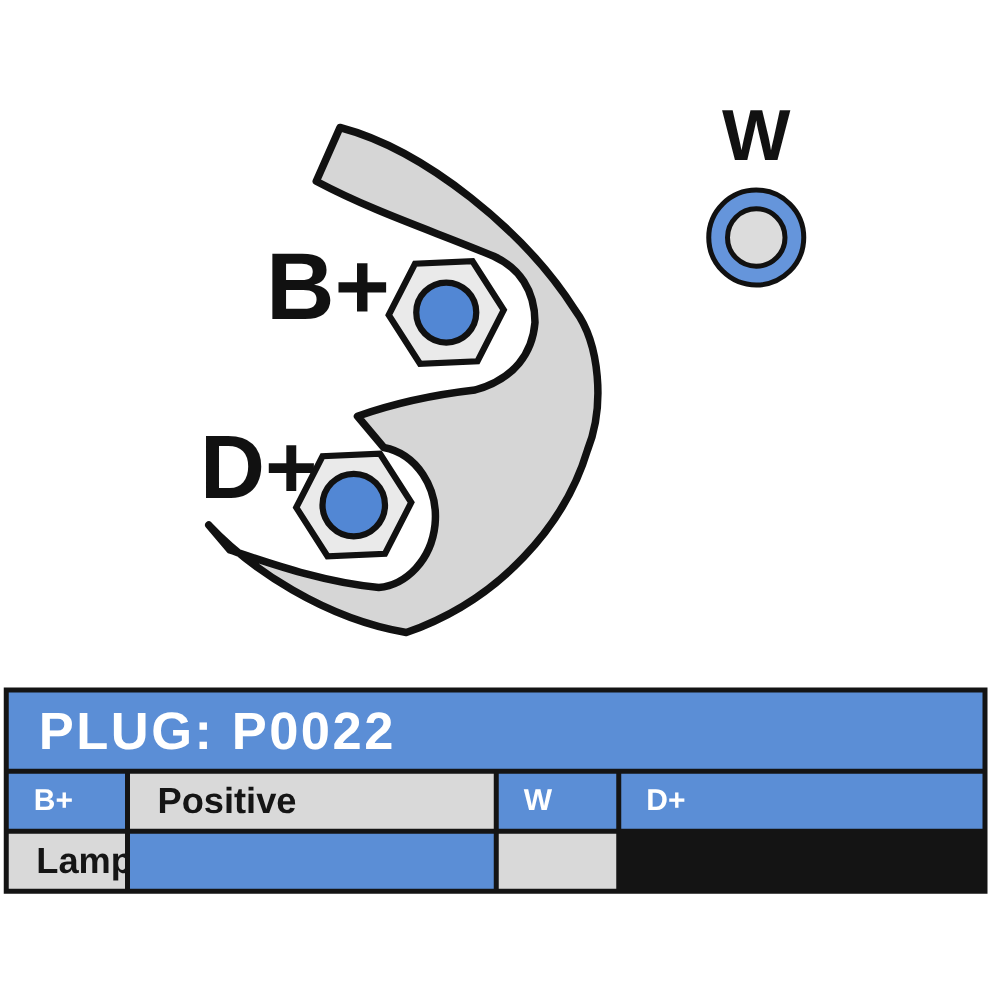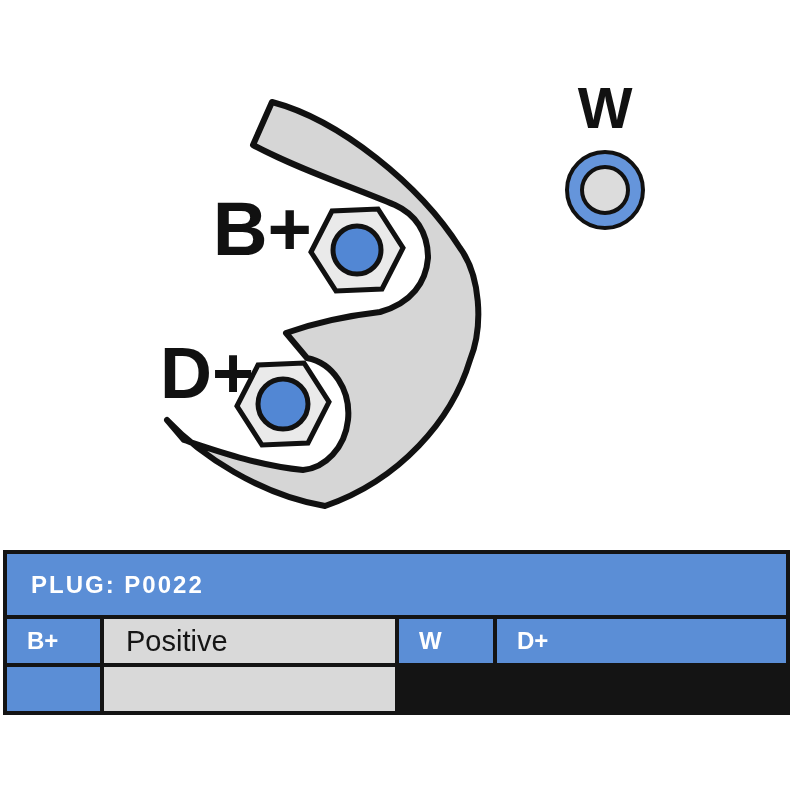--- a/index.html
+++ b/index.html
@@ -33,31 +33,31 @@
     gap: 4px;
     padding: 4px;
     box-sizing: border-box;
   }
   .cell { display: flex; align-items: center; }
   .cell.blue { background: #5B8ED6; color: #ffffff; }
   .cell.gray { background: #D9D9D9; color: #151515; }
   .cell.header {
     grid-column: 1 / 5;
     font-weight: bold;
-    font-size: 24px;
+    font-size: 42px;
     letter-spacing: 2px;
     padding-left: 24px;
   }
   .cell.pin {
     font-weight: bold;
     font-size: 24px;
     padding-left: 20px;
   }
   .cell.desc {
-    font-weight: 400;
+    font-weight: 700;
     font-size: 29px;
     padding-left: 22px;
   }
 </style>
 </head>
 <body>
 
 <div class="canvas">
 
   <svg class="diagram" width="800" height="545" viewBox="0 0 800 545">
@@ -94,17 +94,18 @@
 
   <div class="plug-table">
 
     <div class="cell blue header">PLUG: P0022</div>
 
     <div class="cell blue pin">B+</div>
     <div class="cell gray desc">Positive</div>
     <div class="cell blue pin">W</div>
 
     <div class="cell blue pin">D+</div>
+    <div class="cell gray desc">Lamp</div>
     <div class="cell blue pin"></div>
     <div class="cell gray desc"></div>
   </div>
 
 </div>
 
 </body></html>

